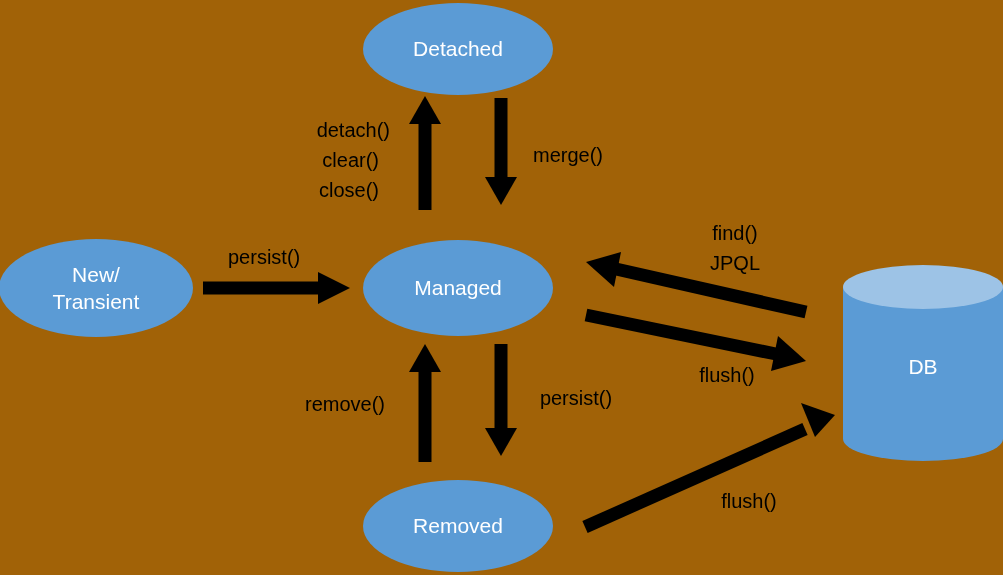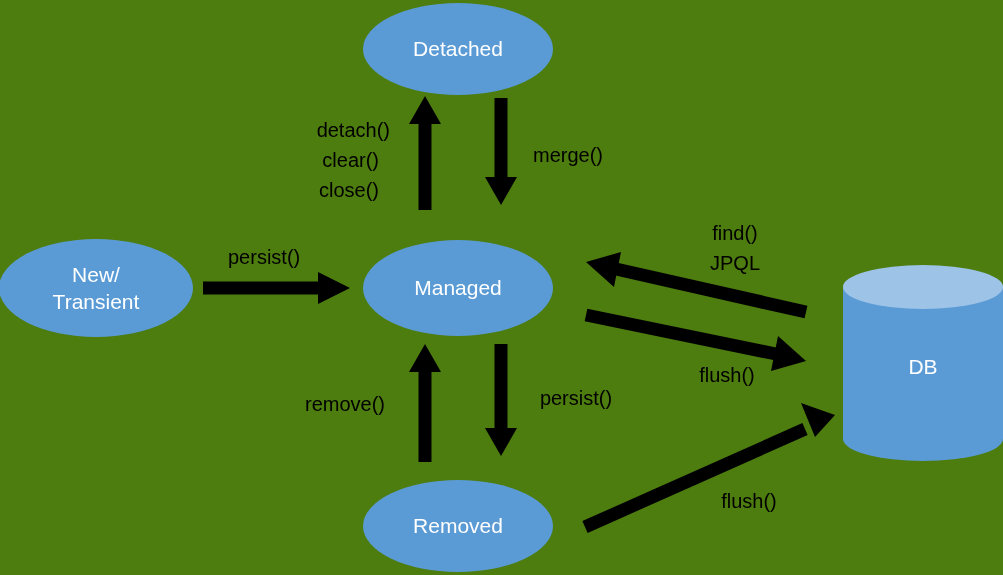--- a/index.html
+++ b/index.html
@@ -4,21 +4,21 @@
 <style>
   html, body {
     margin: 0;
     padding: 0;
     background: #ffffff;
   }
   #canvas {
     position: relative;
     width: 1003px;
     height: 575px;
-    background: #4d7c0f;
+    background: #a16207;
     overflow: hidden;
     font-family: "Liberation Sans", sans-serif;
     text-align: center;
   }
   #diagram-svg {
     position: absolute;
     left: 0;
     top: 0;
     width: 1003px;
     height: 575px;

